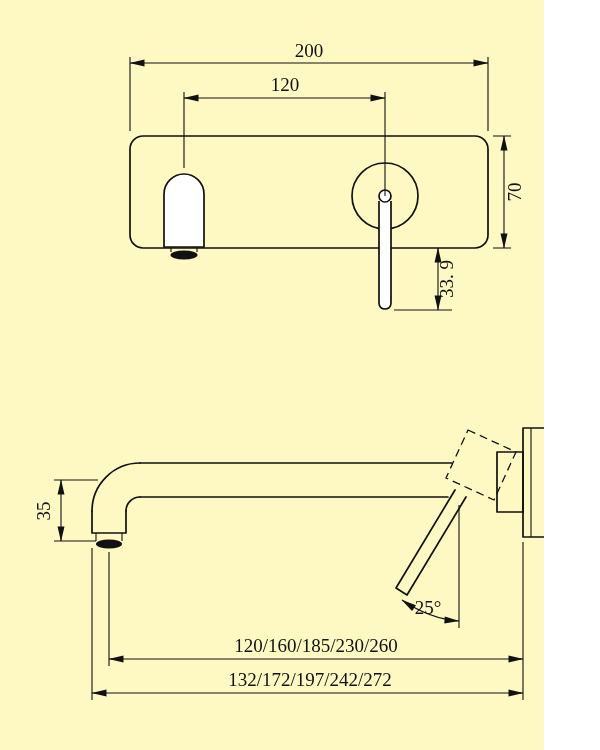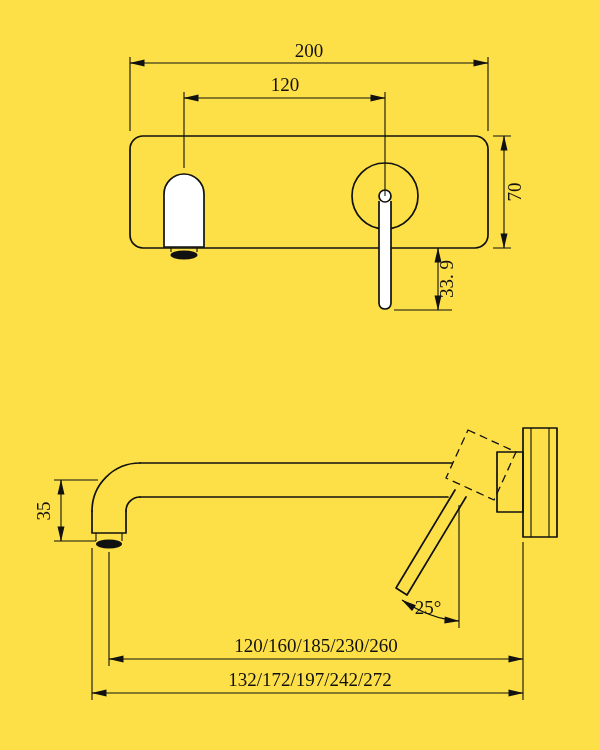--- a/index.html
+++ b/index.html
@@ -1,16 +1,16 @@
 <!DOCTYPE html>
 <html><head>
 <meta charset="utf-8">
 <style>
   html,body{margin:0;padding:0;background:#ffffff;}
-  .sheet{width:600px;height:750px;background:#fde047;overflow:hidden;}
+  .sheet{width:544px;height:750px;background:#fef9c3;overflow:hidden;}
   svg{display:block;}
   svg text{
     font-family:"Liberation Serif","DejaVu Serif",serif;
     font-size:19px;
     fill:#111111;
   }
   .outline{stroke:#111111;stroke-width:1.7;fill:none;stroke-linecap:round;stroke-linejoin:round;}
   .outline-white{stroke:#111111;stroke-width:1.7;fill:#ffffff;stroke-linejoin:round;}
   .thin{stroke:#111111;stroke-width:1.1;fill:none;}
   .dashed{stroke:#111111;stroke-width:1.3;fill:none;stroke-dasharray:8 5;}

